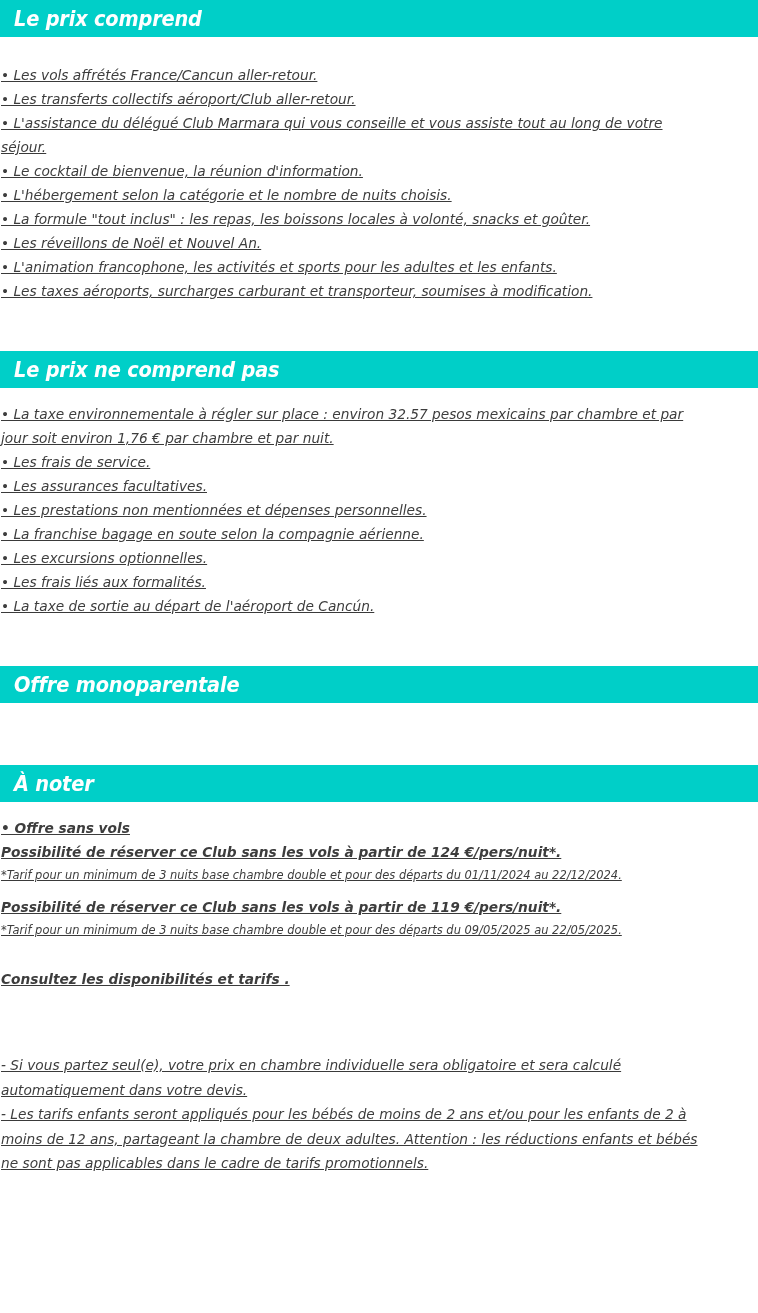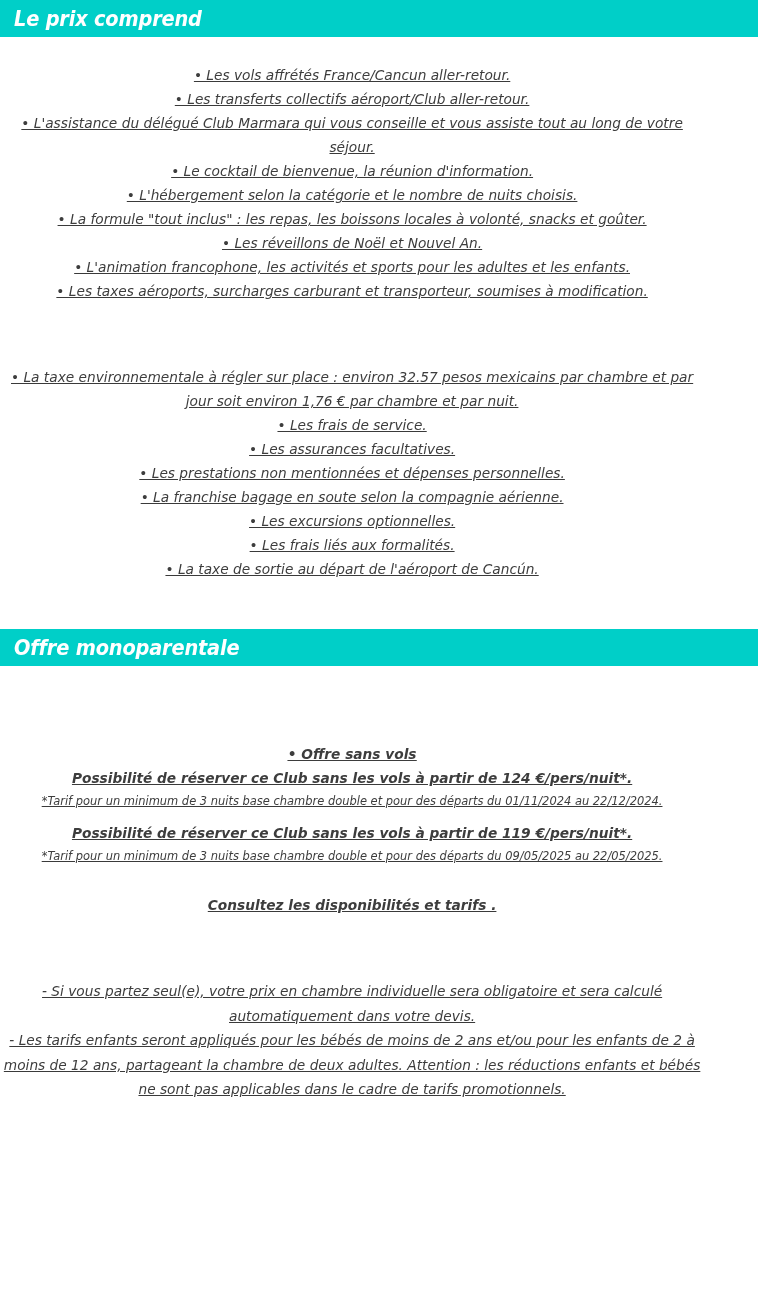--- a/index.html
+++ b/index.html
@@ -10,21 +10,20 @@
   body {
     width: 758px;
     min-height: 1313px;
     font-family: "DejaVu Sans", sans-serif;
     color: #3a3a3a;
   }
   .page {
     width: 758px;
     position: relative;
     overflow: hidden;
-    text-align: center;
   }
 
   
   .section-bar {
     background: #00CFC8;
     height: 37px;
     display: flex;
     align-items: center;
     padding: 0 0 0 14px;
     box-sizing: border-box;
@@ -88,20 +87,23 @@
     <div class="line">• Le cocktail de bienvenue, la réunion d'information.</div>
     <div class="line">• L'hébergement selon la catégorie et le nombre de nuits choisis.</div>
     <div class="line">• La formule "tout inclus" : les repas, les boissons locales à volonté, snacks et goûter.</div>
     <div class="line">• Les réveillons de Noël et Nouvel An.</div>
     <div class="line">• L'animation francophone, les activités et sports pour les adultes et les enfants.</div>
     <div class="line">• Les taxes aéroports, surcharges carburant et transporteur, soumises à modification.</div>
   </div>
 
   <div class="spacer-lg"></div>
 
+  <div class="section-bar">
+    <span class="section-title">Le prix ne comprend pas</span>
+  </div>
   <div class="spacer-sm"></div>
   <div class="section-body bullets">
     <div class="line">• La taxe environnementale à régler sur place : environ 32.57 pesos mexicains par chambre et par jour soit environ 1,76 € par chambre et par nuit.</div>
     <div class="line">• Les frais de service.</div>
     <div class="line">• Les assurances facultatives.</div>
     <div class="line">• Les prestations non mentionnées et dépenses personnelles.</div>
     <div class="line">• La franchise bagage en soute selon la compagnie aérienne.</div>
     <div class="line">• Les excursions optionnelles.</div>
     <div class="line">• Les frais liés aux formalités.</div>
     <div class="line">• La taxe de sortie au départ de l'aéroport de Cancún.</div>
@@ -109,20 +111,23 @@
 
   <div class="spacer-lg"></div>
 
   <div class="section-bar">
     <span class="section-title">Offre monoparentale</span>
   </div>
   <div class="spacer-sm"></div>
 
   <div class="spacer-lg"></div>
 
+  <div class="section-bar">
+    <span class="section-title">À noter</span>
+  </div>
   <div class="spacer-sm"></div>
   <div class="section-body">
     <div class="line bold u">• Offre sans vols</div>
     <div class="line bold">Possibilité de réserver ce Club sans les vols à partir de 124 €/pers/nuit*.</div>
     <div class="line small">*Tarif pour un minimum de 3 nuits base chambre double et pour des départs du 01/11/2024 au 22/12/2024.</div>
     <div class="spacer-xs"></div>
     <div class="line bold">Possibilité de réserver ce Club sans les vols à partir de 119 €/pers/nuit*.</div>
     <div class="line small">*Tarif pour un minimum de 3 nuits base chambre double et pour des départs du 09/05/2025 au 22/05/2025.</div>
     <div class="spacer-md"></div>
     <div class="line bold">Consultez les disponibilités et tarifs .</div>

